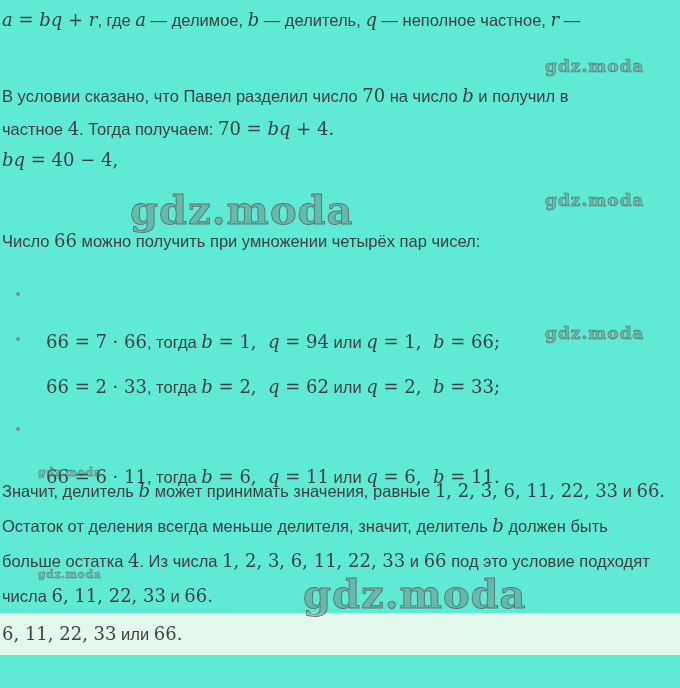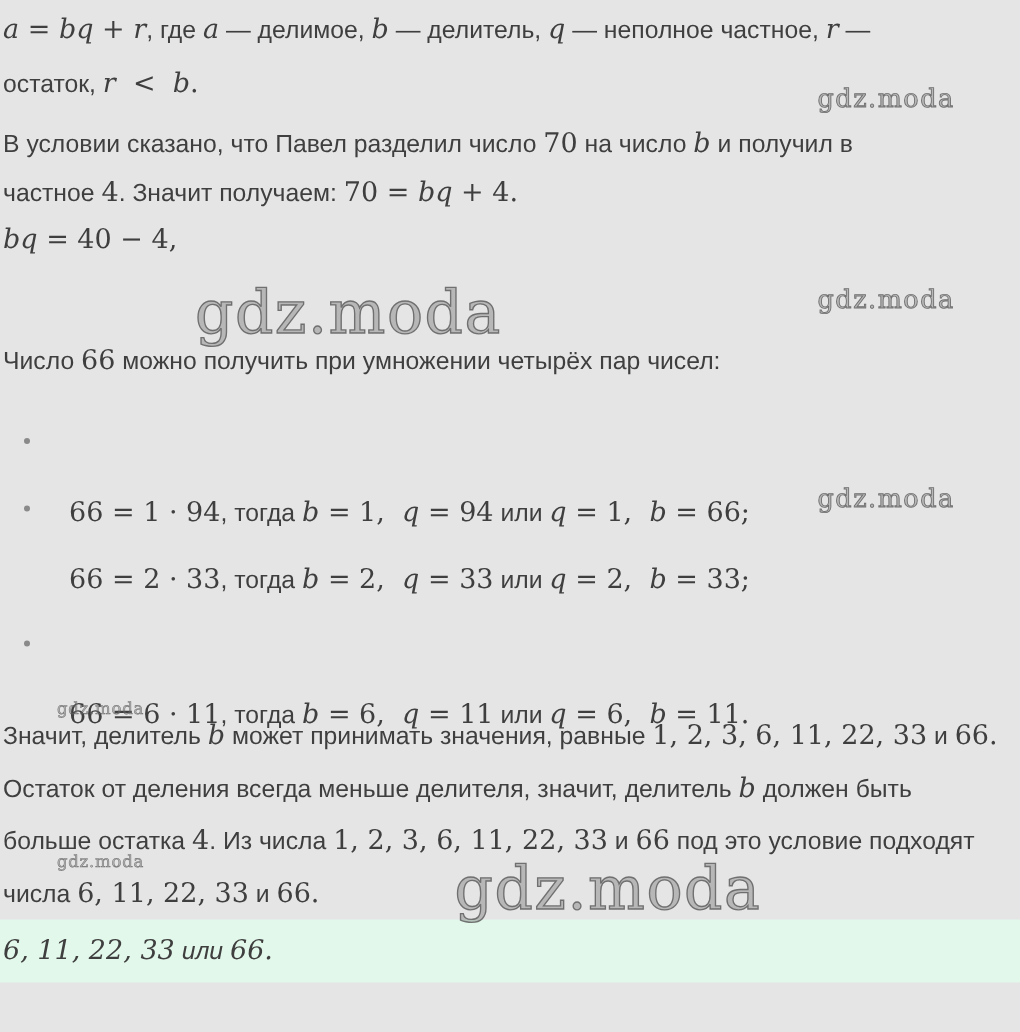--- a/index.html
+++ b/index.html
@@ -1,20 +1,20 @@
 <!DOCTYPE html>
 <html><head>
 <meta charset="utf-8">
 <style>
   html, body { margin: 0; padding: 0; }
   .page {
     position: relative;
     width: 680px;
     height: 688px;
-    background: #e5e5e5;
+    background: #5eead4;
     overflow: hidden;
     color: #3f3f3f;
   }
   .line {
     position: absolute;
     left: 2px;
     white-space: pre;
     line-height: 24px;
   }
   .line.bullet { left: 38px; }
@@ -43,26 +43,25 @@
   .answer-box {
     position: absolute;
     left: 0;
     top: 613px;
     width: 680px;
     height: 42px;
     background: #e2f8eb;
   }
   .answer-box .line {
     top: 9px;
-    font-style: italic;
   }
   .wm {
     position: absolute;
     font-family: "DejaVu Serif", serif;
-    font-weight: 400;
+    font-weight: 700;
     letter-spacing: 1px;
     color: rgba(115, 115, 115, 0.40);
     -webkit-text-stroke: 0.9px rgba(95, 95, 95, 0.85);
     white-space: nowrap;
   }
   .wm-big   { font-size: 40px; }
   .wm-small { font-size: 17px; -webkit-text-stroke: 0.6px rgba(95,95,95,0.85); }
   .wm-tiny  { font-size: 11px; letter-spacing: 0.5px; -webkit-text-stroke: 0.35px rgba(95,95,95,0.85); }
   #wm1 { top: 56px;  left: 545px; }
   #wm2 { top: 186px; left: 130px; }
@@ -71,32 +70,31 @@
   #wm5 { top: 466px; left: 38px;  }
   #wm6 { top: 568px; left: 38px;  }
   #wm7 { top: 570px; left: 303px; }
 </style>
 </head>
 <body>
 
 <div class="page">
 
   <div class="line" style="top:8px"><span class="seg-var">a</span><span class="seg-math"> = </span><span class="seg-var">bq</span><span class="seg-math"> + </span><span class="seg-var">r</span><span class="seg-text">, где </span><span class="seg-var">a</span><span class="seg-text"> — делимое, </span><span class="seg-var">b</span><span class="seg-text"> — делитель, </span><span class="seg-var">q</span><span class="seg-text"> — неполное частное, </span><span class="seg-var">r</span><span class="seg-text"> —</span></div>
-  <div class="line" style="top:44px"><span class="seg-text">остаток, </span><span class="seg-var">r</span><span class="seg-math">  &lt;  </span><span class="seg-var">b</span><span class="seg-math">.</span></div>
   <div class="line" style="top:84px"><span class="seg-text">В условии сказано, что Павел разделил число </span><span class="seg-math">70</span><span class="seg-text"> на число </span><span class="seg-var">b</span><span class="seg-text"> и получил в</span></div>
-  <div class="line" style="top:117px"><span class="seg-text">частное </span><span class="seg-math">4</span><span class="seg-text">. Значит получаем: </span><span class="seg-math">70 = </span><span class="seg-var">bq</span><span class="seg-math"> + 4.</span></div>
+  <div class="line" style="top:117px"><span class="seg-text">частное </span><span class="seg-math">4</span><span class="seg-text">. Тогда получаем: </span><span class="seg-math">70 = </span><span class="seg-var">bq</span><span class="seg-math"> + 4.</span></div>
   <div class="line" style="top:148px"><span class="seg-var">bq</span><span class="seg-math"> = 40 − 4,</span></div>
   <div class="line" style="top:229px"><span class="seg-text">Число </span><span class="seg-math">66</span><span class="seg-text"> можно получить при умножении четырёх пар чисел:</span></div>
 
   <div class="line bullet" style="top:282px">
     <span class="bullet-dot"></span>
-  <span class="seg-math">66 = 1 · 94</span><span class="seg-text">, тогда </span><span class="seg-var">b</span><span class="seg-math"> = 1,  </span><span class="seg-var">q</span><span class="seg-math"> = 94</span><span class="seg-text"> или </span><span class="seg-var">q</span><span class="seg-math"> = 1,  </span><span class="seg-var">b</span><span class="seg-math"> = 66;</span></div>
+  <span class="seg-math">66 = 7 · 66</span><span class="seg-text">, тогда </span><span class="seg-var">b</span><span class="seg-math"> = 1,  </span><span class="seg-var">q</span><span class="seg-math"> = 94</span><span class="seg-text"> или </span><span class="seg-var">q</span><span class="seg-math"> = 1,  </span><span class="seg-var">b</span><span class="seg-math"> = 66;</span></div>
   <div class="line bullet" style="top:327px">
     <span class="bullet-dot"></span>
-  <span class="seg-math">66 = 2 · 33</span><span class="seg-text">, тогда </span><span class="seg-var">b</span><span class="seg-math"> = 2,  </span><span class="seg-var">q</span><span class="seg-math"> = 33</span><span class="seg-text"> или </span><span class="seg-var">q</span><span class="seg-math"> = 2,  </span><span class="seg-var">b</span><span class="seg-math"> = 33;</span></div>
+  <span class="seg-math">66 = 2 · 33</span><span class="seg-text">, тогда </span><span class="seg-var">b</span><span class="seg-math"> = 2,  </span><span class="seg-var">q</span><span class="seg-math"> = 62</span><span class="seg-text"> или </span><span class="seg-var">q</span><span class="seg-math"> = 2,  </span><span class="seg-var">b</span><span class="seg-math"> = 33;</span></div>
   <div class="line bullet" style="top:417px">
     <span class="bullet-dot"></span>
   <span class="seg-math">66 = 6 · 11</span><span class="seg-text">, тогда </span><span class="seg-var">b</span><span class="seg-math"> = 6,  </span><span class="seg-var">q</span><span class="seg-math"> = 11</span><span class="seg-text"> или </span><span class="seg-var">q</span><span class="seg-math"> = 6,  </span><span class="seg-var">b</span><span class="seg-math"> = 11.</span></div>
 
   <div class="line" style="top:479px"><span class="seg-text">Значит, делитель </span><span class="seg-var">b</span><span class="seg-text"> может принимать значения, равные </span><span class="seg-math">1, 2, 3, 6, 11, 22, 33</span><span class="seg-text"> и </span><span class="seg-math">66.</span></div>
   <div class="line" style="top:514px"><span class="seg-text">Остаток от деления всегда меньше делителя, значит, делитель </span><span class="seg-var">b</span><span class="seg-text"> должен быть</span></div>
   <div class="line" style="top:549px"><span class="seg-text">больше остатка </span><span class="seg-math">4</span><span class="seg-text">. Из числа </span><span class="seg-math">1, 2, 3, 6, 11, 22, 33</span><span class="seg-text"> и </span><span class="seg-math">66</span><span class="seg-text"> под это условие подходят</span></div>
   <div class="line" style="top:584px"><span class="seg-text">числа </span><span class="seg-math">6, 11, 22, 33</span><span class="seg-text"> и </span><span class="seg-math">66.</span></div>
 
   <div class="answer-box">

